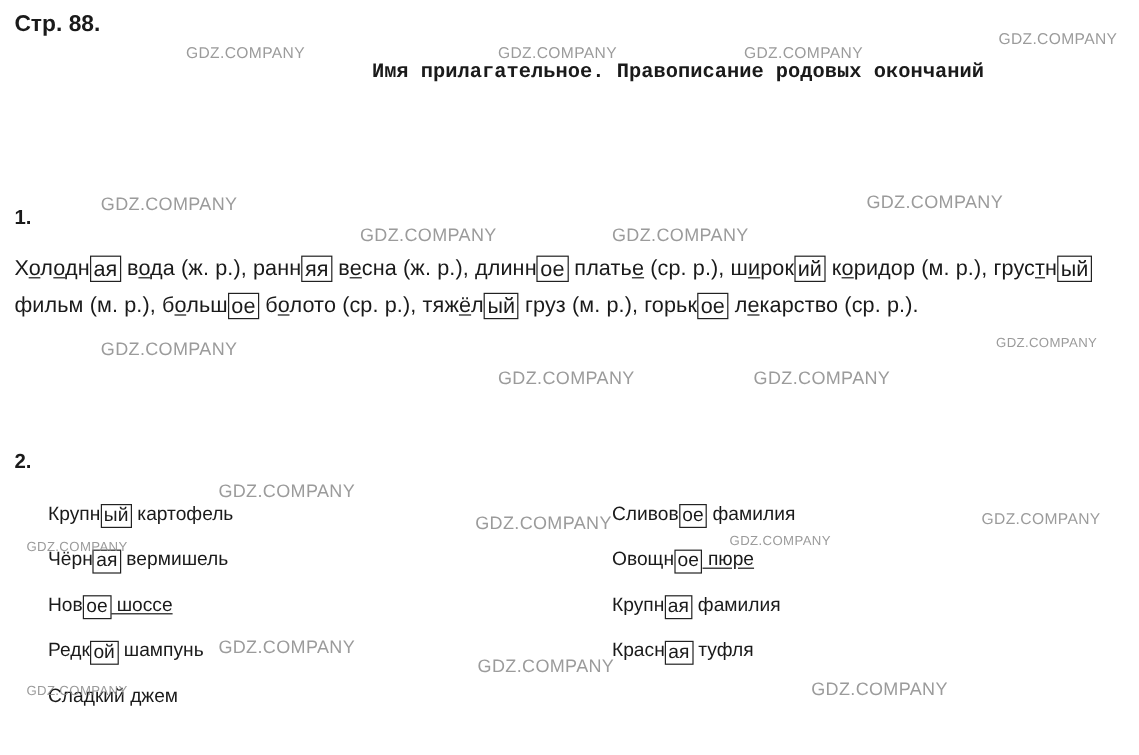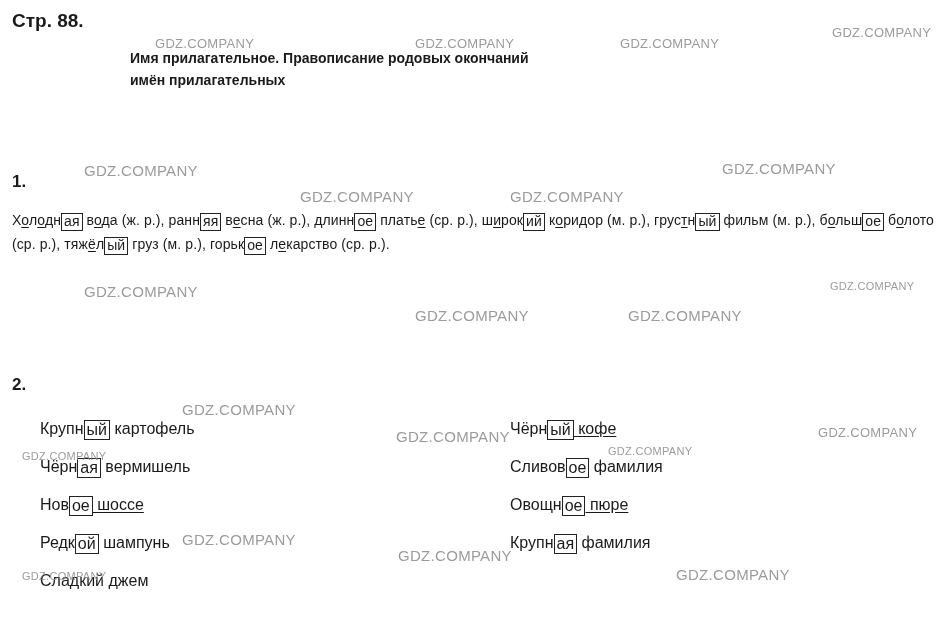--- a/index.html
+++ b/index.html
@@ -14,32 +14,32 @@
   }
   .page{position:relative;width:882px;height:629px;}
 
   .page-num{
     position:absolute;left:12px;top:10px;
     font-weight:bold;font-size:19px;
   }
 
   .title{
     position:absolute;left:130px;top:48px;width:690px;
-    text-align:left;font-weight:bold;font-size:14px;line-height:1.55;
+    text-align:right;font-weight:bold;font-size:17px;line-height:1.55;font-family:Liberation Mono, monospace;
   }
 
   .ex-num{
     position:absolute;font-weight:bold;font-size:17px;left:12px;
   }
   #ex1num{top:172px;}
   #ex2num{top:375px;}
 
   .para{
     position:absolute;left:12px;width:930px;
-    font-size:14px;line-height:1.72;
+    font-size:18px;line-height:1.72;
     letter-spacing:0.1px;
   }
   #ex1body{top:208px;}
 
   
   .bx{
     display:inline-block;
     border:1.4px solid #222;
     padding:0 2px;
     line-height:1.12;
@@ -76,41 +76,40 @@
 </style>
 </head>
 <body>
 
 <div class="page">
 
   <div class="page-num">Стр. 88.</div>
 
   <div class="title">
     <div>Имя прилагательное. Правописание родовых окончаний</div>
-    <div>имён прилагательных</div>
   </div>
 
   <div class="ex-num" id="ex1num">1.</div>
   <div class="para" id="ex1body"><span>Х</span><span class="ul">о</span><span>л</span><span class="ul">о</span><span>дн</span><span class="bx">ая</span><span> в</span><span class="ul">о</span><span>да (ж. р.), ранн</span><span class="bx">яя</span><span> в</span><span class="ul">е</span><span>сна (ж. р.), длинн</span><span class="bx">ое</span><span> плать</span><span class="ul">е</span><span> (ср. р.), ш</span><span class="ul">и</span><span>рок</span><span class="bx">ий</span><span> к</span><span class="ul">о</span><span>ридор (м. р.), грус</span><span class="ul">т</span><span>н</span><span class="bx">ый</span><span> фильм (м. р.), б</span><span class="ul">о</span><span>льш</span><span class="bx">ое</span><span> б</span><span class="ul">о</span><span>лото (ср. р.), тяж</span><span class="ul">ё</span><span>л</span><span class="bx">ый</span><span> груз (м. р.), горьк</span><span class="bx">ое</span><span> л</span><span class="ul">е</span><span>карство (ср. р.).</span></div>
 
   <div class="ex-num" id="ex2num">2.</div>
 
   <div class="cols">
     <div class="col-left" id="col-left">
         <div class="line"><span>Крупн</span><span class="bx">ый</span><span> картофель</span></div>
         <div class="line"><span>Чёрн</span><span class="bx">ая</span><span> вермишель</span></div>
         <div class="line"><span>Нов</span><span class="bx">ое</span><span class="ul"> шоссе</span></div>
         <div class="line"><span>Редк</span><span class="bx">ой</span><span> шампунь</span></div>
         <div class="line"><span>Сладкий джем</span></div>
       </div>
     <div class="col-right" id="col-right">
-        <div class="line"><span>Чёрн</span><span class="bx">ый</span><span class="ul"> кофе</span></div>
         <div class="line"><span>Сливов</span><span class="bx">ое</span><span> фамилия</span></div>
         <div class="line"><span>Овощн</span><span class="bx">ое</span><span class="ul"> пюре</span></div>
         <div class="line"><span>Крупн</span><span class="bx">ая</span><span> фамилия</span></div>
+        <div class="line"><span>Красн</span><span class="bx">ая</span><span> туфля</span></div>
       </div>
   </div>
 
   <div id="wm-layer">
       <div class="wm mid" style="left: 155px; top: 36px;">GDZ.COMPANY</div>
       <div class="wm mid" style="left: 415px; top: 36px;">GDZ.COMPANY</div>
       <div class="wm mid" style="left: 620px; top: 36px;">GDZ.COMPANY</div>
       <div class="wm mid" style="left: 832px; top: 25px;">GDZ.COMPANY</div>
       <div class="wm" style="left: 84px; top: 162px;">GDZ.COMPANY</div>
       <div class="wm" style="left: 722px; top: 160px;">GDZ.COMPANY</div>

